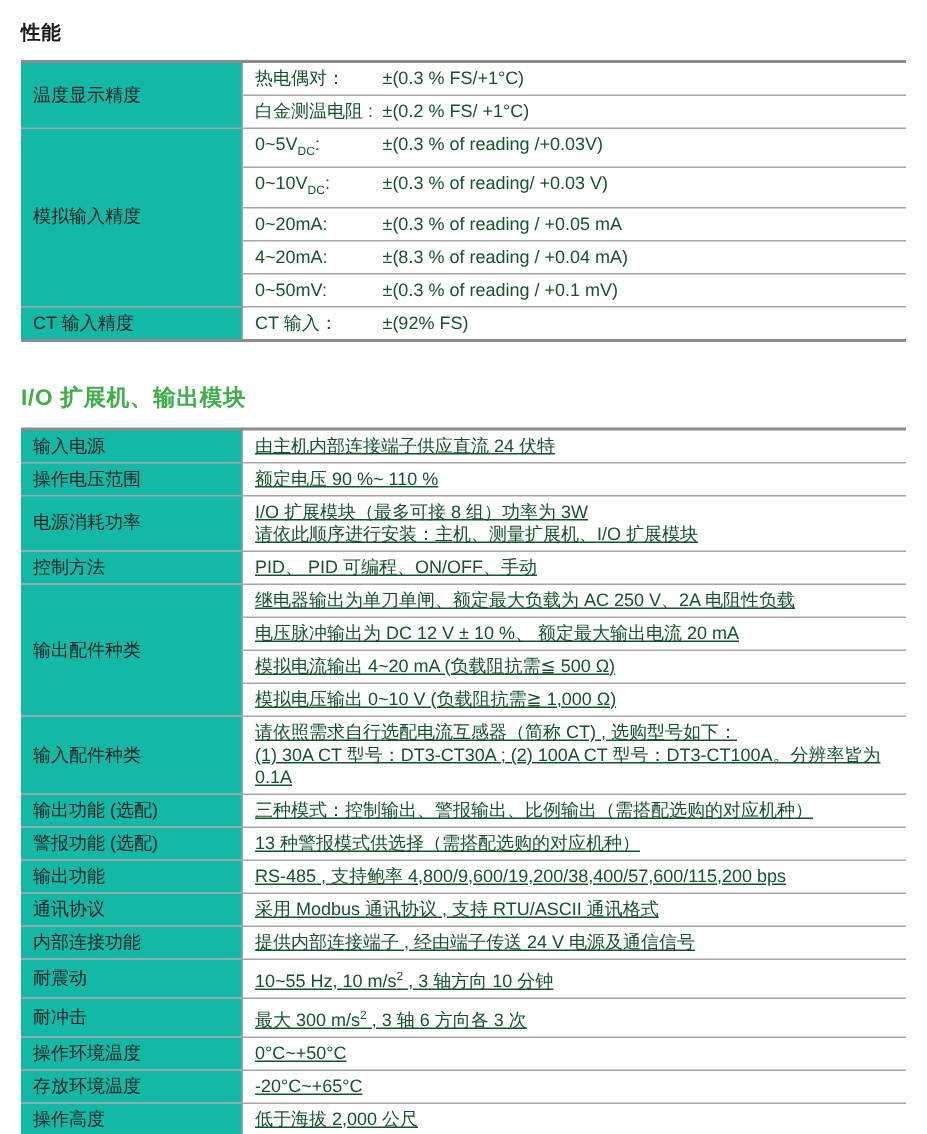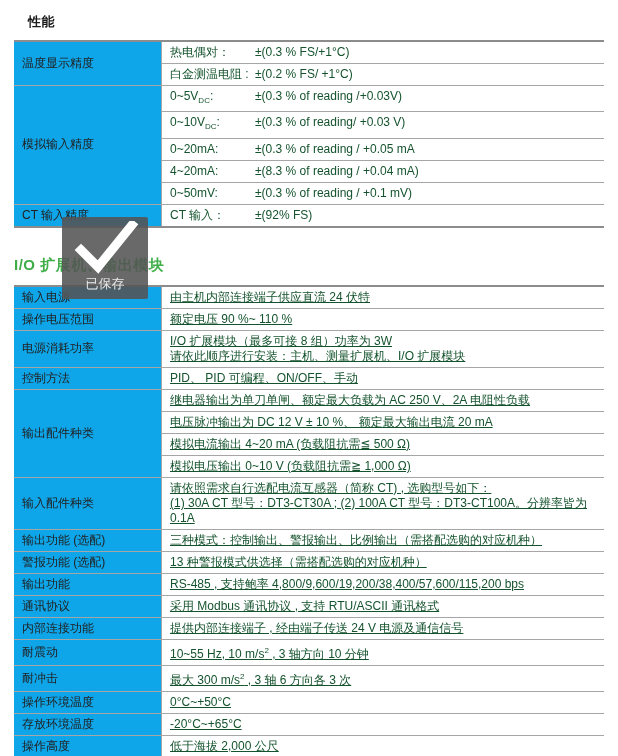--- a/index.html
+++ b/index.html
@@ -5,37 +5,37 @@
   * { margin:0; padding:0; box-sizing:content-box; }
   html,body { background:#ffffff; }
   body {
     width:618px; height:756px; position:relative; overflow:hidden;
     font-family:"Liberation Sans","DejaVu Sans",sans-serif;
     color:#1f1f1f;
   }
   .page { position:relative; width:618px; height:756px; background:#fff; }
 
   .h-perf {
-    margin:13px 0 9px 28px;
+    margin:13px 0 9px 14px;
     font-size:13px; font-weight:600; color:#1a1a1a; letter-spacing:0.5px;
   }
   .h-io {
     margin:28px 0 10px 14px;
     font-size:15px; font-weight:700; color:#3fae49; letter-spacing:0.5px;
   }
 
   table.spec {
     margin-left:14px; width:590px;
     border-collapse:collapse; table-layout:fixed;
     font-size:12px; line-height:15px;
     border-top:2px solid #8c8c8c; border-bottom:2px solid #8c8c8c;
   }
   table.spec td { border-top:1px solid #a6a6a6; vertical-align:middle; }
   td.lbl {
-    width:131px; background:#0ea5e9; color:#222;
+    width:131px; background:#14b8a6; color:#222;
     padding:3px 8px; border-right:1px solid #a6a6a6;
   }
   td.val { padding:3px 8px; color:#14532d; }
   td.val .k { display:inline-block; width:85px; vertical-align:top; }
   td.val .line { padding:0;text-decoration:underline; }
   td.val sub { font-size:8px; }
   td.val sup { font-size:8px; }
 
   .toast {
     position:absolute; left:62px; top:204px; width:86px; height:82px;
@@ -199,22 +199,14 @@
         </tr>
         <tr>
           <td class="lbl" rowspan="1">操作高度</td>
           <td class="val">
             <div class="line">低于海拔 2,000 公尺</div>
           </td>
         </tr>
       </tbody>
   </table>
 
-  <div class="toast">
-    <div class="check-wrap">
-      <svg width="70" height="54" viewBox="0 0 70 54" aria-hidden="true">
-        <path d="M11 29 L28 46 L62 4" fill="none" stroke="#ffffff" stroke-width="9" stroke-linecap="square" stroke-linejoin="miter"></path>
-      </svg>
-    </div>
-    <div class="toast-label">已保存</div>
-  </div>
 
 </div>
 
 </body></html>

